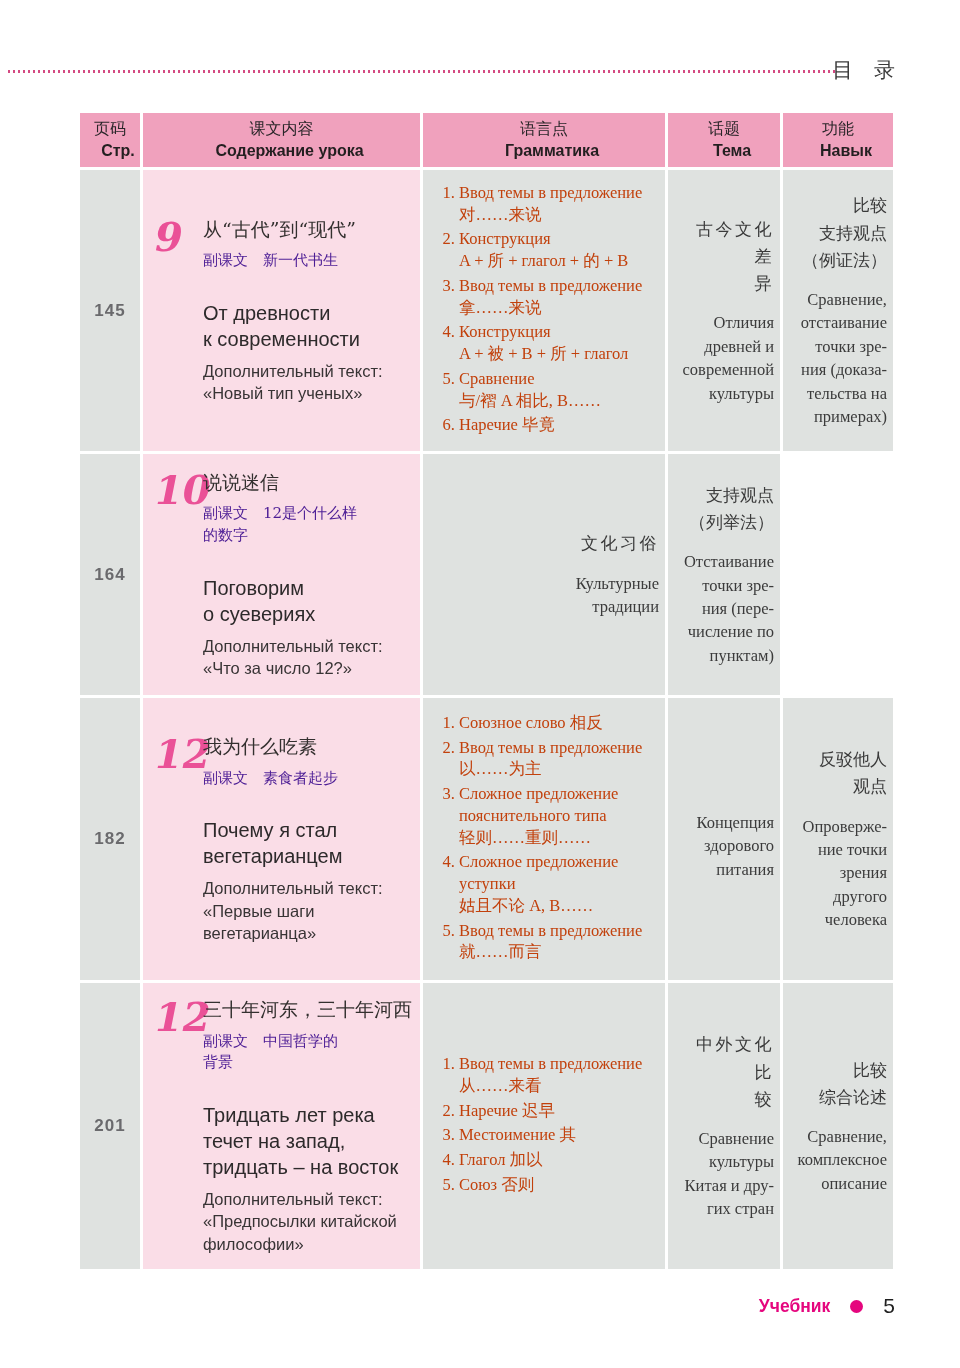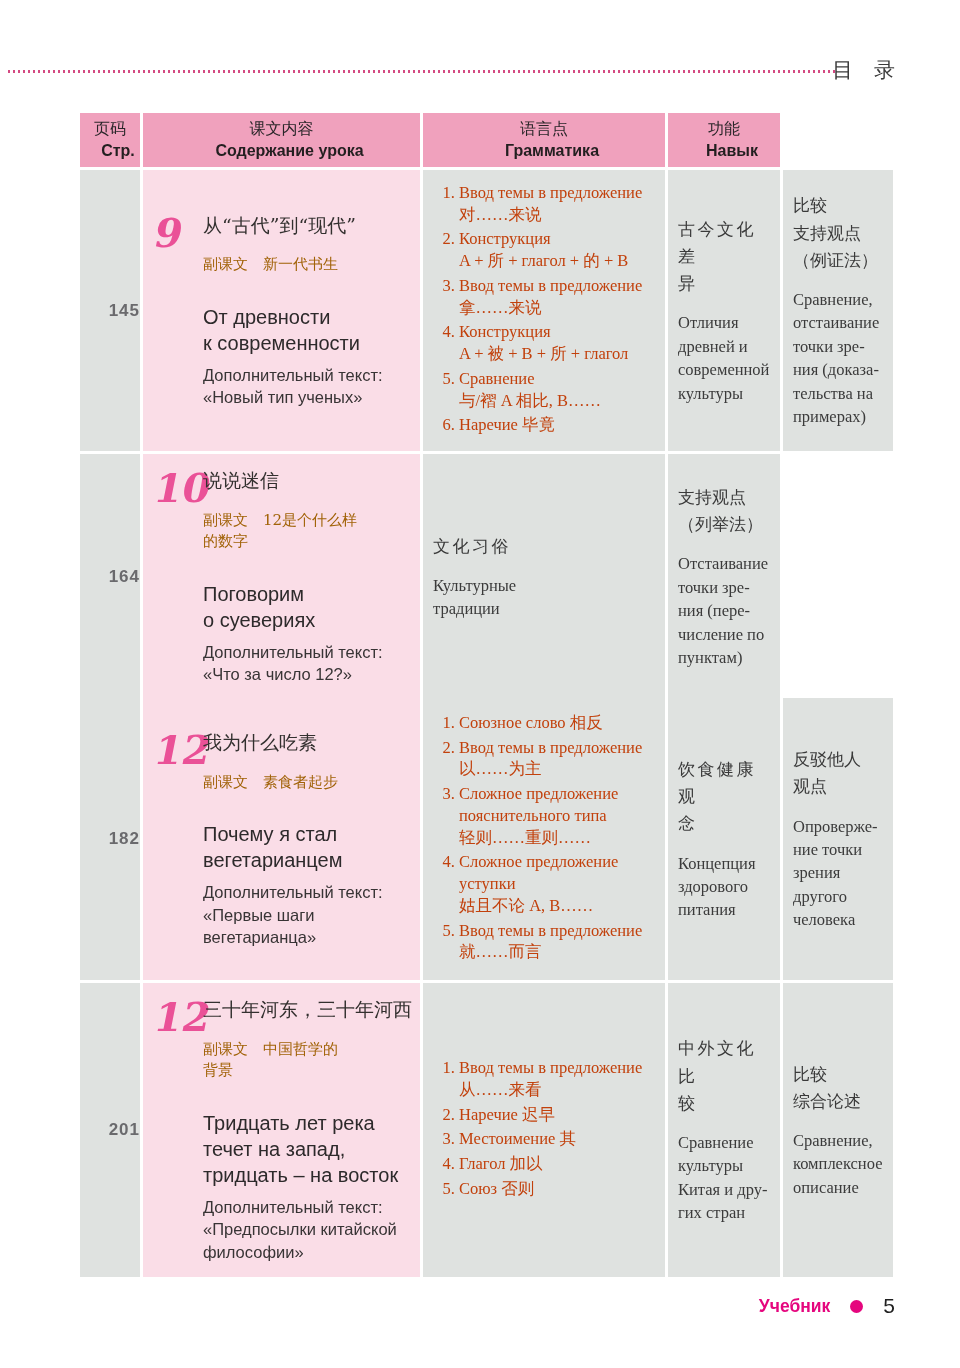--- a/index.html
+++ b/index.html
@@ -36,46 +36,46 @@
     background:#f0a1bd;display:flex;flex-direction:column;
     align-items:center;justify-content:center;line-height:1.4;
   }
   .th .zh{font-family:"DejaVu Serif", serif;font-size:16px;color:#2a2629;}
   .th .ru{font-size:16px;font-weight:bold;color:#231f20;margin-left:16px;}
   .cell{display:flex;align-items:center;box-sizing:border-box;}
   .gray{background:#dfe2e0;}
   .pinkbg{background:#fadde7;}
   .pre{white-space:pre-line;}
   
-  .page-cell{justify-content:flex-end;}
+  .page-cell{justify-content:center;}
   .page-num{font-size:17px;font-weight:bold;color:#6a6a6d;letter-spacing:1px;}
   
   .lesson-cell{padding:14px 8px 14px 12px;}
   .lesson-inner{display:flex;flex-direction:row;width:100%;}
   .lesson-num{
     width:48px;flex:0 0 48px;
     font-family:"DejaVu Serif", serif;font-style:italic;font-weight:bold;
     font-size:40px;line-height:1.0;color:#ea5197;
   }
   .lesson-body{flex:1;}
   .zh-title{font-family:"DejaVu Serif", serif;font-size:19px;color:#33302f;line-height:1.35;}
-  .zh-sub{font-family:"DejaVu Serif", serif;font-size:15px;color:#a16207;line-height:1.45;margin-top:16px;}
+  .zh-sub{font-family:"DejaVu Serif", serif;font-size:15px;color:#4c1d95;line-height:1.45;margin-top:8px;}
   .ru-title{font-size:20px;color:#2d2a2b;line-height:1.3;margin-top:28px;}
   .ru-extra{font-size:16.5px;color:#383435;line-height:1.35;margin-top:8px;}
   
   .grammar-cell{padding:10px 4px 10px 8px;}
   .grammar-cell ol{
     margin:0;padding-left:28px;
     font-family:"Liberation Serif","DejaVu Serif", serif;
     font-size:16.5px;color:#c2410c;line-height:1.32;
   }
   .grammar-cell li{margin-bottom:3px;}
   
   .topic-cell,.skill-cell{padding:10px 6px 10px 10px;}
-  .col-inner{width:100%;}
+  .col-inner{width:100%;text-align:right;}
   .cell-zh{
     font-family:"DejaVu Serif", serif;font-size:17px;color:#3a3a3a;line-height:1.6;
   }
   .topic-cell .cell-zh{letter-spacing:2.5px;}
   .cell-ru{
     font-family:"Liberation Serif","DejaVu Serif", serif;
     font-size:16.5px;color:#3b3b3b;line-height:1.42;margin-top:14px;
   }
   
   .footer{
@@ -99,20 +99,24 @@
       <span class="zh">页码</span>
       <span class="ru">Стр.</span>
     </div>
     <div class="th">
       <span class="zh">课文内容</span>
       <span class="ru">Содержание урока</span>
     </div>
     <div class="th">
       <span class="zh">语言点</span>
       <span class="ru">Грамматика</span>
+    </div>
+    <div class="th">
+      <span class="zh">话题</span>
+      <span class="ru">Тема</span>
     </div>
     <div class="th">
       <span class="zh">功能</span>
       <span class="ru">Навык</span>
     </div>
   </div>
 
   <div class="trow r1">
     <div class="cell gray page-cell">
       <span class="page-num">145</span>
@@ -236,22 +240,20 @@
 轻则……重则……</li>
         <li class="pre">Сложное предложение
 уступки
 姑且不论 A, B……</li>
         <li class="pre">Ввод темы в предложение
 就……而言</li>
       </ol>
     </div>
     <div class="cell gray topic-cell">
       <div class="col-inner">
-        <div class="cell-zh pre">饮食健康观
-念</div>
         <div class="cell-ru pre">Концепция
 здорового
 питания</div>
       </div>
     </div>
     <div class="cell gray skill-cell">
       <div class="col-inner">
         <div class="cell-zh pre">反驳他人
 观点</div>
         <div class="cell-ru pre">Опроверже-

